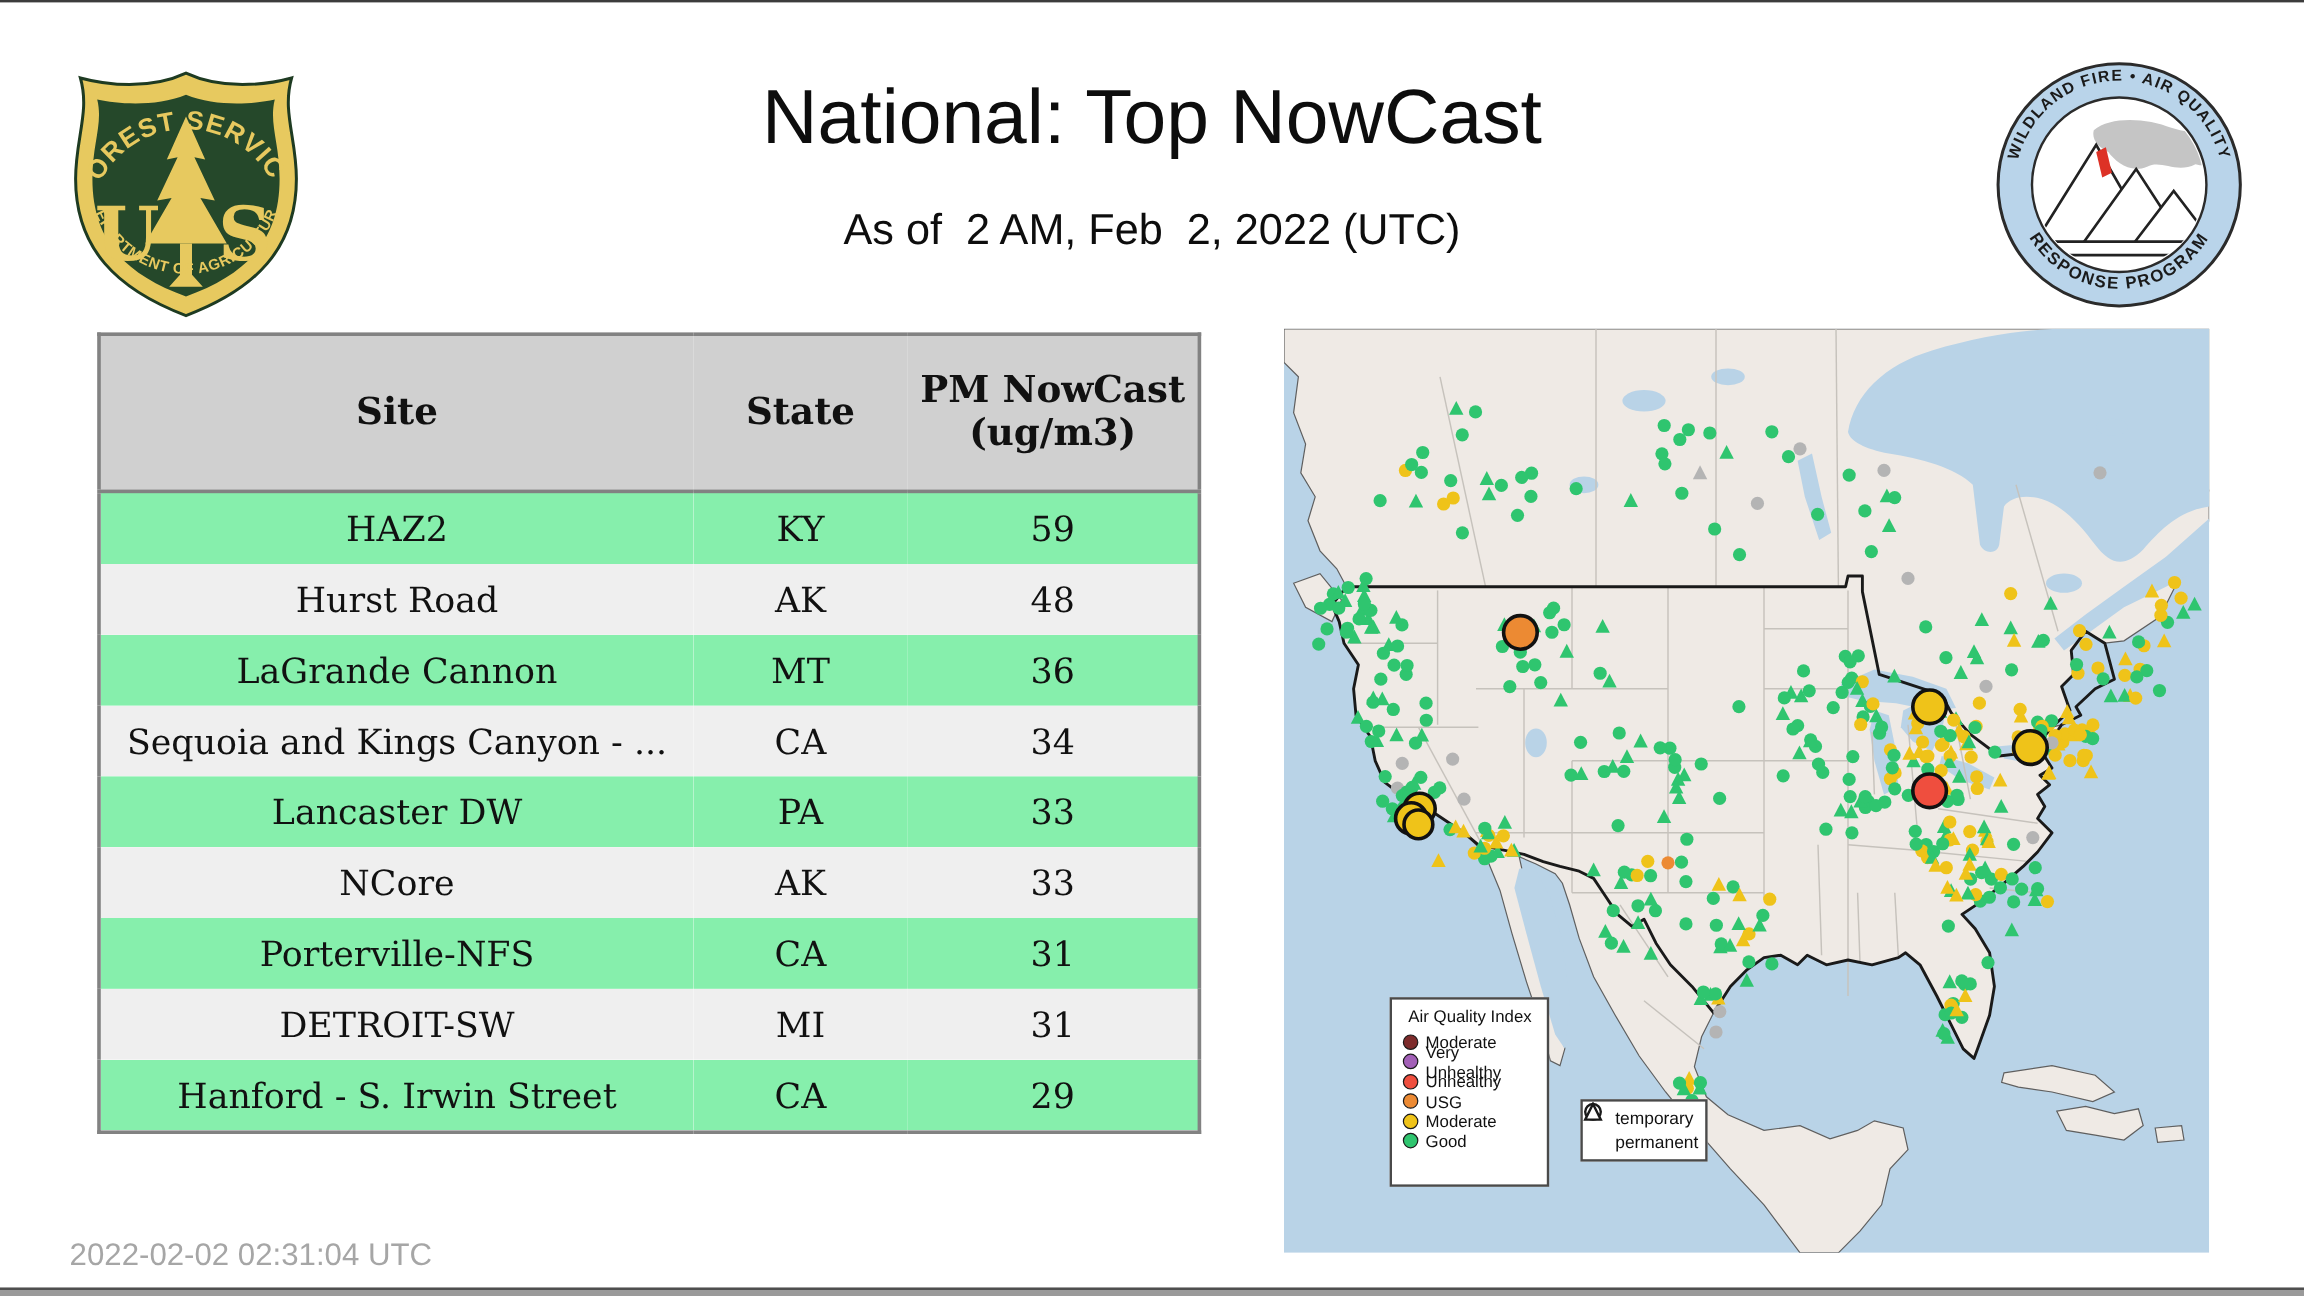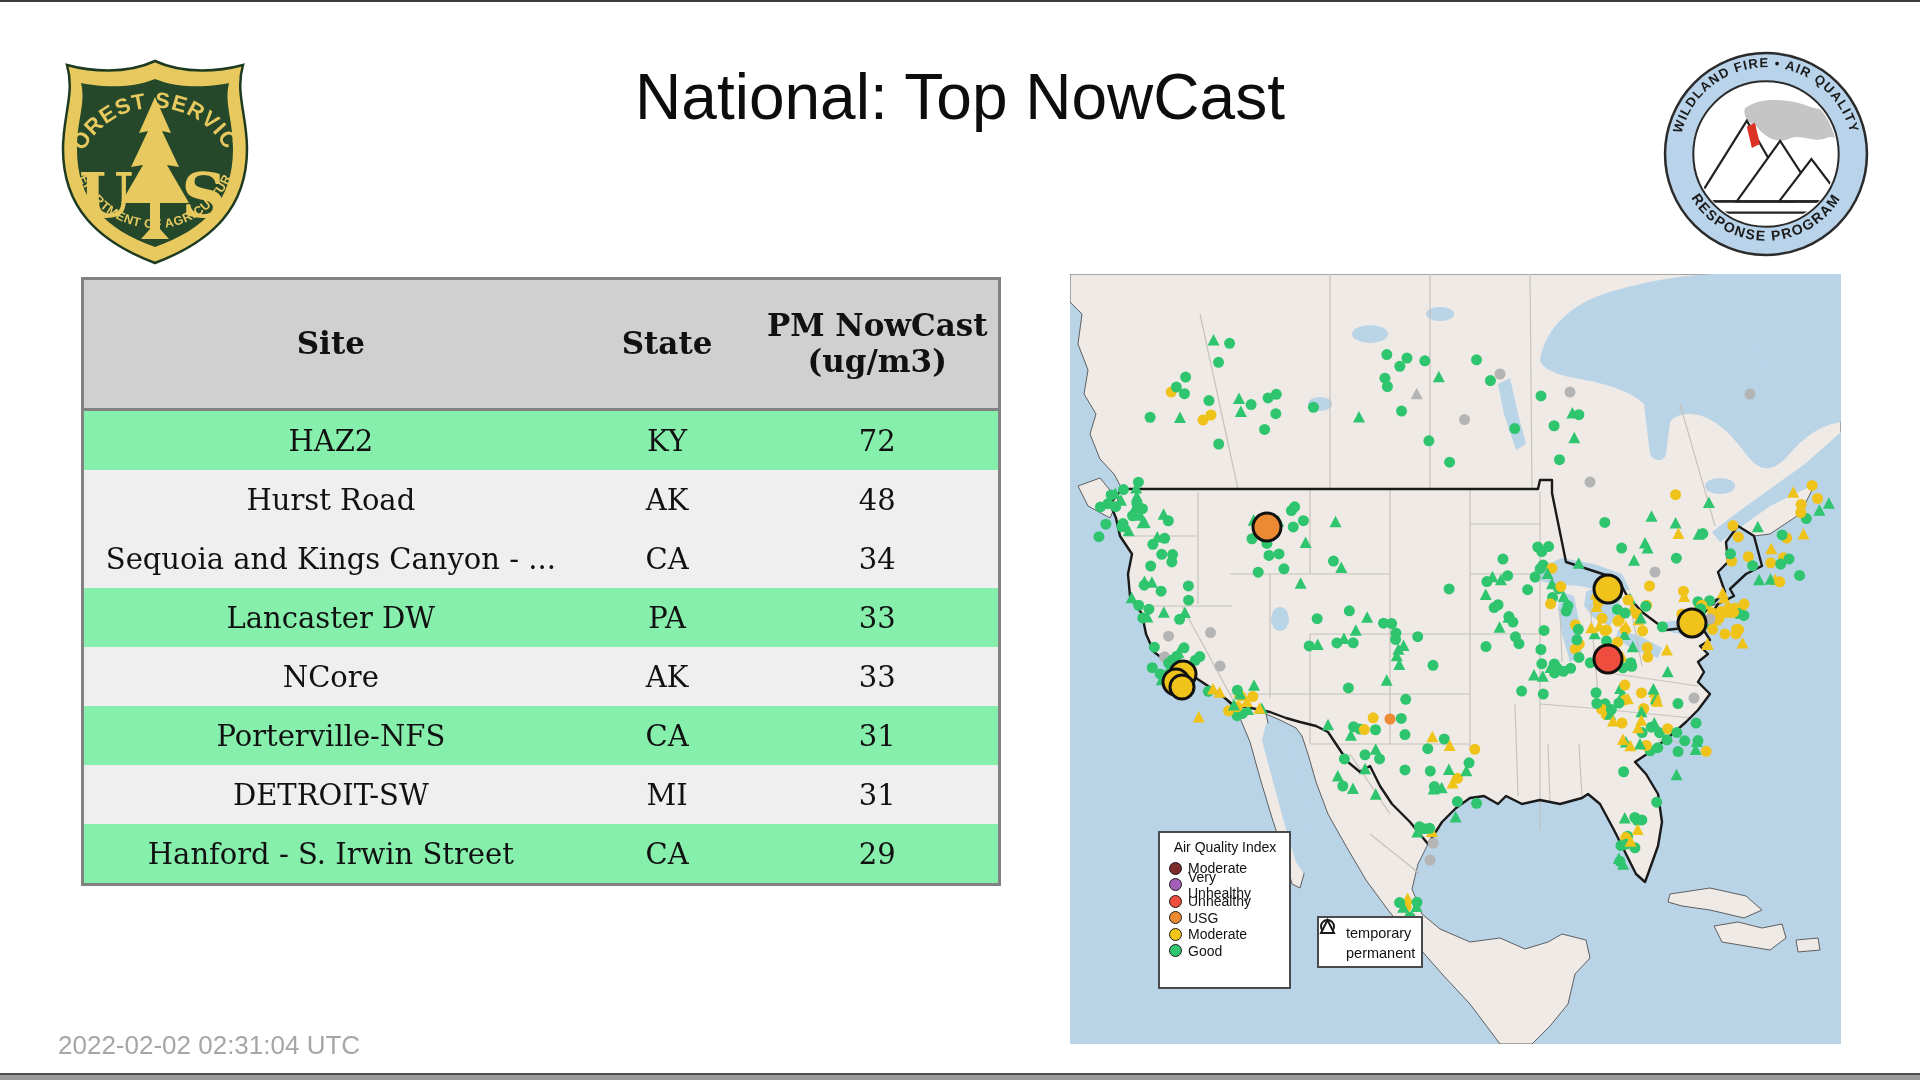--- a/index.html
+++ b/index.html
@@ -82,20 +82,21 @@
     <g fill="#e7c95f">
       <path d="M100,40 L84,76 L93,74 L76,110 L88,108 L66,146 L134,146 L112,108 L124,110 L107,74 L116,76 Z"></path>
       <path d="M95,146 L95,172 L86,182 L114,182 L105,172 L105,146 Z"></path>
     </g>
     <text font-family="Liberation Sans, sans-serif" font-size="12.5" font-weight="bold" fill="#e7c95f" letter-spacing="0.5">
       <textPath href="#fs-bot-arc" startOffset="50%" text-anchor="middle">DEPARTMENT OF AGRICULTURE</textPath>
     </text>
   </svg>
 
   <div class="page-title">National: Top NowCast</div>
+  <div class="page-subtitle">As of  2 AM, Feb  2, 2022 (UTC)</div>
 
   <svg class="wf-logo" viewBox="0 0 210 210">
     <circle cx="105" cy="105" r="100" fill="#b9d4ea" stroke="#2b2b2b" stroke-width="2.5"></circle>
     <circle cx="105" cy="105" r="72" fill="#ffffff" stroke="#2b2b2b" stroke-width="2"></circle>
     <defs>
       <path id="wf-top-arc" d="M19,105 A86,86 0 0 1 191,105"></path>
       <path id="wf-bot-arc" d="M20,118 A86,86 0 0 0 190,118"></path>
       <clipPath id="wf-clip">
           <circle cx="105" cy="105" r="70"></circle>
         </clipPath>
@@ -130,26 +131,31 @@
         <tr>
           <th>Site</th>
           <th>State</th>
           <th>PM NowCast (ug/m3)</th>
         </tr>
       </thead>
       <tbody id="site-table-body">
           <tr class="even">
             <td>HAZ2</td>
             <td>KY</td>
-            <td>72</td>
+            <td>59</td>
           </tr>
           <tr class="odd">
             <td>Hurst Road</td>
             <td>AK</td>
             <td>48</td>
+          </tr>
+          <tr class="even">
+            <td>LaGrande Cannon</td>
+            <td>MT</td>
+            <td>36</td>
           </tr>
           <tr class="odd">
             <td>Sequoia and Kings Canyon - ...</td>
             <td>CA</td>
             <td>34</td>
           </tr>
           <tr class="even">
             <td>Lancaster DW</td>
             <td>PA</td>
             <td>33</td>

